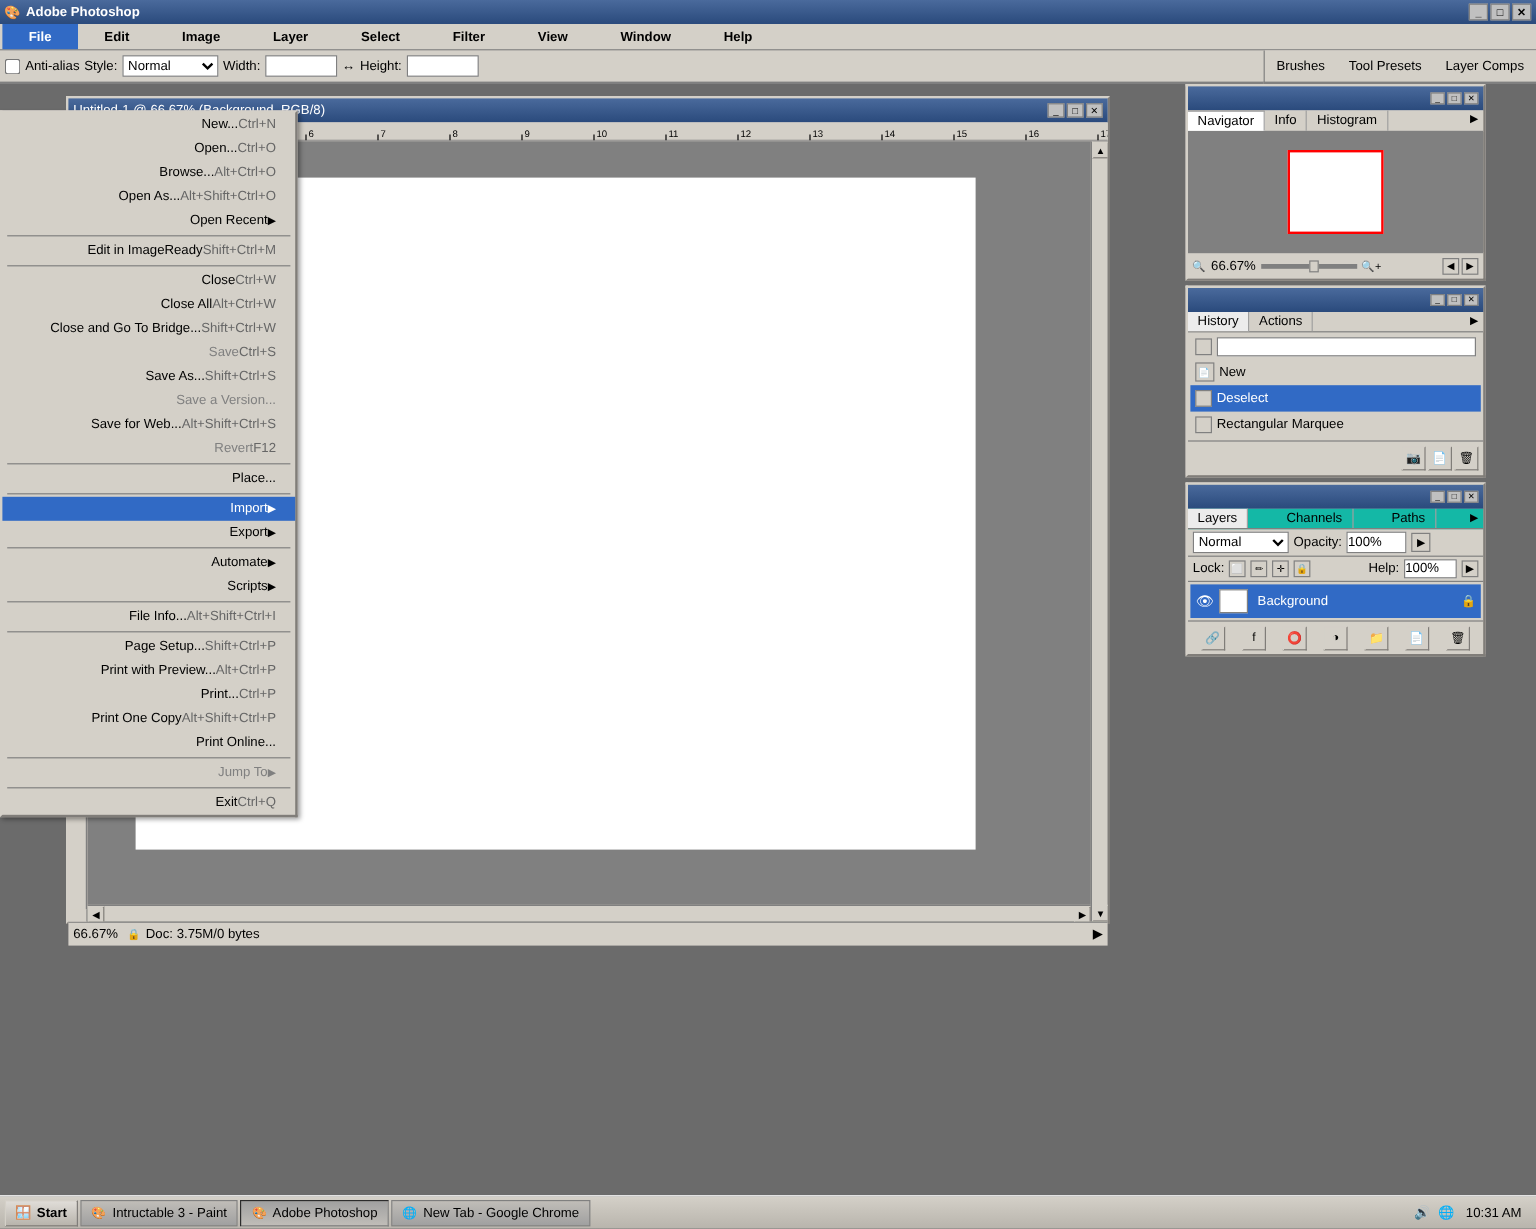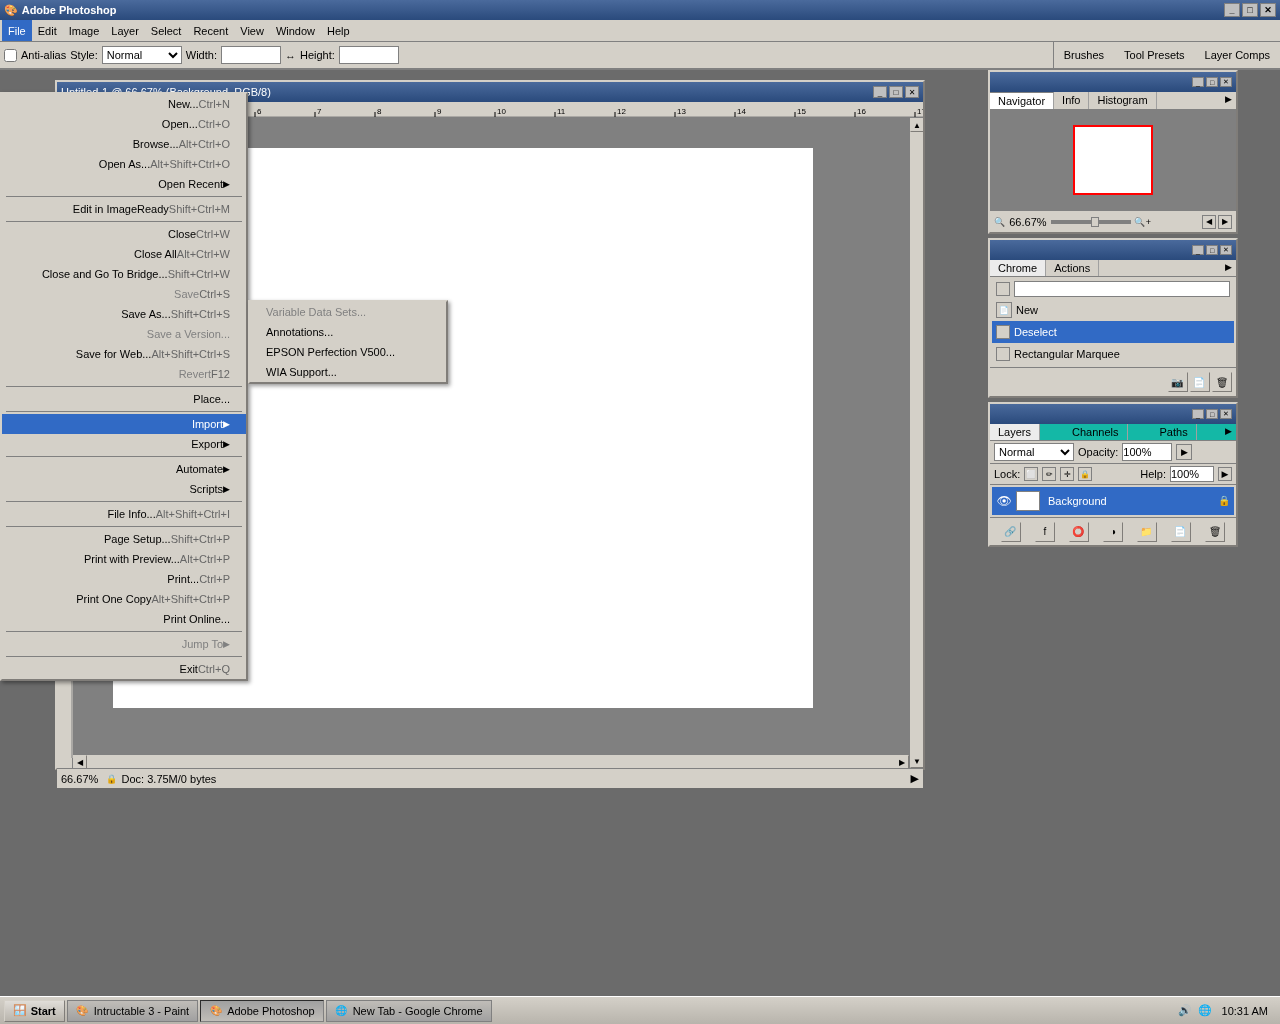--- a/index.html
+++ b/index.html
@@ -53,27 +53,28 @@
     #menu-bar {
       width: 100%;
       height: 22px;
       background: #d4d0c8;
       display: flex;
       align-items: center;
       border-bottom: 1px solid #808080;
       padding: 0 2px;
     }
     .menu-item {
-      padding: 2px 6px;
+      padding: 2px 22px;
       cursor: pointer;
       height: 100%;
       display: flex;
       align-items: center;
       color: #000;
       font-size: 11px;
+      font-weight: bold;
     }
     .menu-item:hover, .menu-item.active {
       background: #316ac5;
       color: white;
     }
 
     
     #options-bar {
       width: 100%;
       height: 28px;
@@ -676,21 +677,21 @@
     <div class="title-btn">✕</div>
   </div>
 </div>
 
 <div id="menu-bar">
   <div class="menu-item active">File</div>
   <div class="menu-item">Edit</div>
   <div class="menu-item">Image</div>
   <div class="menu-item">Layer</div>
   <div class="menu-item">Select</div>
-  <div class="menu-item">Recent</div>
+  <div class="menu-item">Filter</div>
   <div class="menu-item">View</div>
   <div class="menu-item">Window</div>
   <div class="menu-item">Help</div>
 </div>
 
 <div id="options-bar">
   <input type="checkbox" style="">
   <span class="options-label">Anti-alias</span>
   <span class="options-label">Style:</span>
   <select class="options-select">
@@ -852,21 +853,21 @@
     <div id="history-panel">
       <div id="history-panel-titlebar">
         <span class="panel-titlebar-text"></span>
         <div class="panel-title-controls">
           <div class="panel-title-btn">_</div>
           <div class="panel-title-btn">□</div>
           <div class="panel-title-btn">✕</div>
         </div>
       </div>
       <div id="history-tabs">
-        <div class="history-tab active">Chrome</div>
+        <div class="history-tab active">History</div>
         <div class="history-tab">Actions</div>
         <div style="margin-left:auto;padding:2px 4px;cursor:pointer;font-size:9px;">▶</div>
       </div>
       <div id="history-content">
 
         <div style="padding:2px 4px;display:flex;align-items:center;gap:4px;">
           <div style="width:14px;height:14px;background:#d4d0c8;border:1px solid #808080;"></div>
           <input type="text" style="height: 16px; flex: 1 1 0%; border: 1px solid rgb(128, 128, 128); font-size: 11px;">
         </div>
         <div class="history-item">
@@ -1048,34 +1049,20 @@
     <div class="dropdown-item disabled has-submenu">
       <span>Jump To</span>
     </div>
     <div class="menu-separator"></div>
     <div class="dropdown-item">
       <span>Exit</span>
       <span class="shortcut">Ctrl+Q</span>
     </div>
   </div>
 
-  <div id="import-submenu">
-    <div class="submenu-item disabled">
-      <span>Variable Data Sets...</span>
-    </div>
-    <div class="submenu-item">
-      <span>Annotations...</span>
-    </div>
-    <div class="submenu-item">
-      <span>EPSON Perfection V500...</span>
-    </div>
-    <div class="submenu-item">
-      <span>WIA Support...</span>
-    </div>
-  </div>
 
 </div>
 
 <div id="taskbar">
   <div id="start-btn">
     <span>🪟</span>
     <span>Start</span>
   </div>
   <div class="taskbar-item">
     <div class="taskbar-icon">🎨</div>

